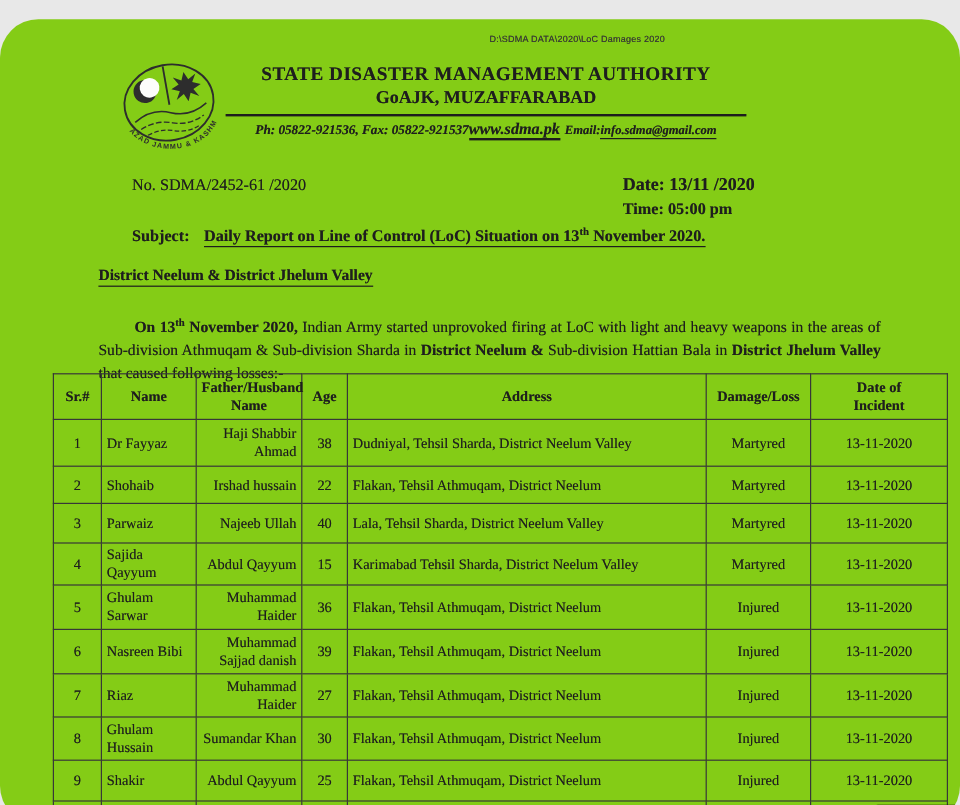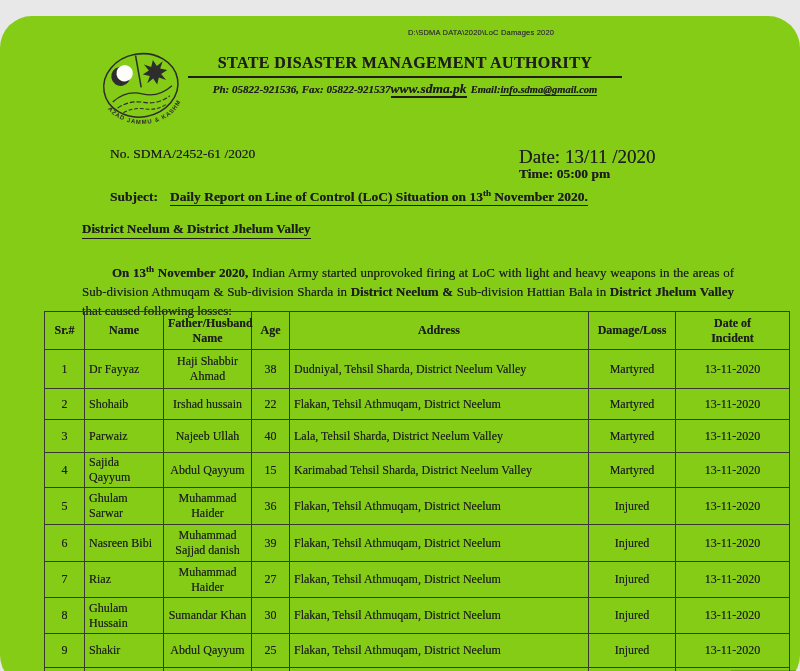--- a/index.html
+++ b/index.html
@@ -22,21 +22,21 @@
   .org-name{font-size:16px;font-weight:bold;letter-spacing:.4px;white-space:nowrap;}
   .org-sub{font-size:15px;font-weight:bold;margin-top:2px;}
   .head-rule{border:0;border-top:2.6px solid #1d1d1d;margin:4px 0 3px 0;}
   .contact{font-size:11px;font-weight:bold;font-style:italic;white-space:nowrap;}
   .contact .site{font-size:13.5px;border-bottom:2px solid #1d1d1d;padding-bottom:0;}
   .contact .email-label{font-size:10.5px;margin-left:4px;}
   .contact .email-link{font-size:10.5px;border-bottom:1.3px solid #1d1d1d;}
 
   
   .ref-no{position:absolute;top:130px;left:110px;font-size:13.5px;}
-  .date-line{position:absolute;top:130px;left:519px;font-size:19px;font-weight:normal;}
+  .date-line{position:absolute;top:130px;left:519px;font-size:15px;font-weight:bold;}
   .time-line{position:absolute;top:150px;left:519px;font-size:13.5px;font-weight:bold;}
 
   
   .subject{position:absolute;top:173px;left:110px;font-size:13.5px;font-weight:bold;white-space:nowrap;}
   .subject .subj-text{border-bottom:1.6px solid #1d1d1d;margin-left:12px;padding-bottom:1px;}
   sup{font-size:9px;vertical-align:super;line-height:0;}
 
   
   .section-head{position:absolute;top:205px;left:82px;font-size:13px;font-weight:bold;
     border-bottom:1.5px solid #1d1d1d;padding-bottom:1px;}
@@ -47,21 +47,21 @@
   .para b{font-weight:bold;}
 
   
   table.loc{position:absolute;top:295px;left:44px;width:745px;border-collapse:collapse;
     table-layout:fixed;font-size:12px;}
   table.loc th,table.loc td{border:1.4px solid #383838;padding:2px 4px;vertical-align:middle;
     text-shadow:0 0 .5px rgba(30,30,30,.6);}
   table.loc th{font-weight:bold;white-space:pre-line;height:38px;line-height:1.2;text-align:center;}
   td.col-sr{text-align:center;}
   td.col-name{text-align:left;padding-left:7px;}
-  td.col-father{text-align:center;padding-left:6px;}
+  td.col-father{text-align:right;padding-left:6px;}
   td.col-age{text-align:center;}
   td.col-address{text-align:left;padding-left:9px;}
   td.col-damage{text-align:center;vertical-align:top;padding-top:5px;}
   td.col-date{text-align:center;}
   tbody tr:nth-child(1){height:39px;}
   tbody tr:nth-child(2){height:31px;}
   tbody tr:nth-child(3){height:33px;}
   tbody tr:nth-child(4){height:34px;}
   tbody tr:nth-child(5){height:37px;}
   tbody tr:nth-child(6){height:37px;}
@@ -97,20 +97,21 @@
       </g>
       <path id="ajkArc" d="M10 56 C 24 86, 76 86, 90 56" fill="none"></path>
       <text font-size="6.2" font-weight="bold" fill="#2d2d2d" font-family="Liberation Sans, sans-serif" letter-spacing="1">
         <textPath href="#ajkArc" startOffset="8">AZAD JAMMU &amp; KASHMIR</textPath>
       </text>
     </svg>
   </div>
 
   <div class="head-center">
     <div class="org-name fuzz">STATE DISASTER MANAGEMENT AUTHORITY</div>
+    <div class="org-sub fuzz">GoAJK, MUZAFFARABAD</div>
     <hr class="head-rule">
     <div class="contact fuzz">
       <span>Ph: 05822-921536, Fax: 05822-921537</span><span class="site">www.sdma.pk</span><span class="email-label">Email:</span><span class="email-link">info.sdma@gmail.com</span>
     </div>
   </div>
 
 
   <div class="ref-no fuzz">No. SDMA/2452-61 /2020</div>
   <div class="date-line fuzz">
     <span>Date:</span>

